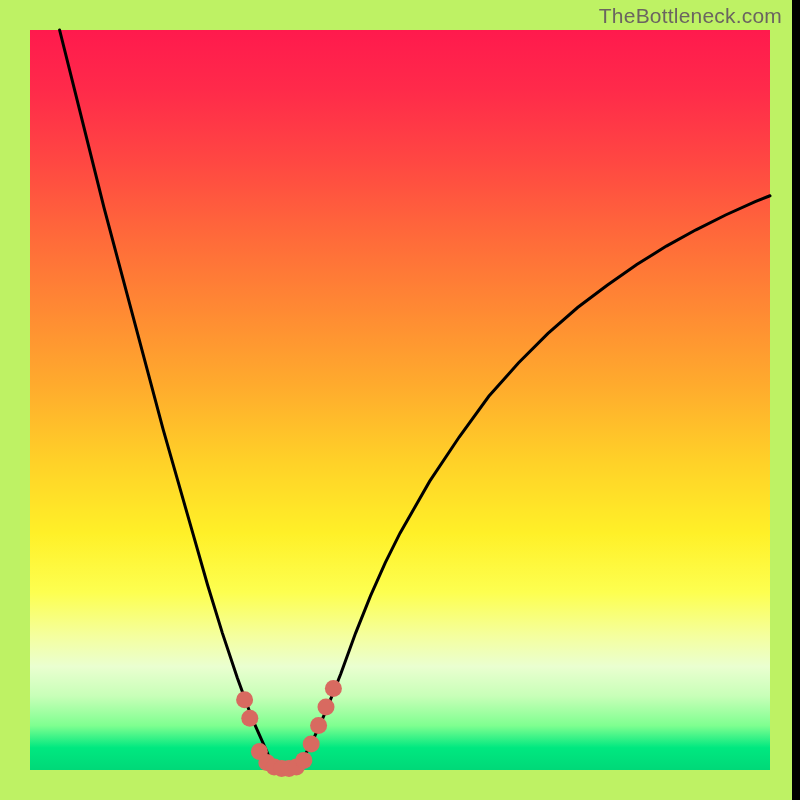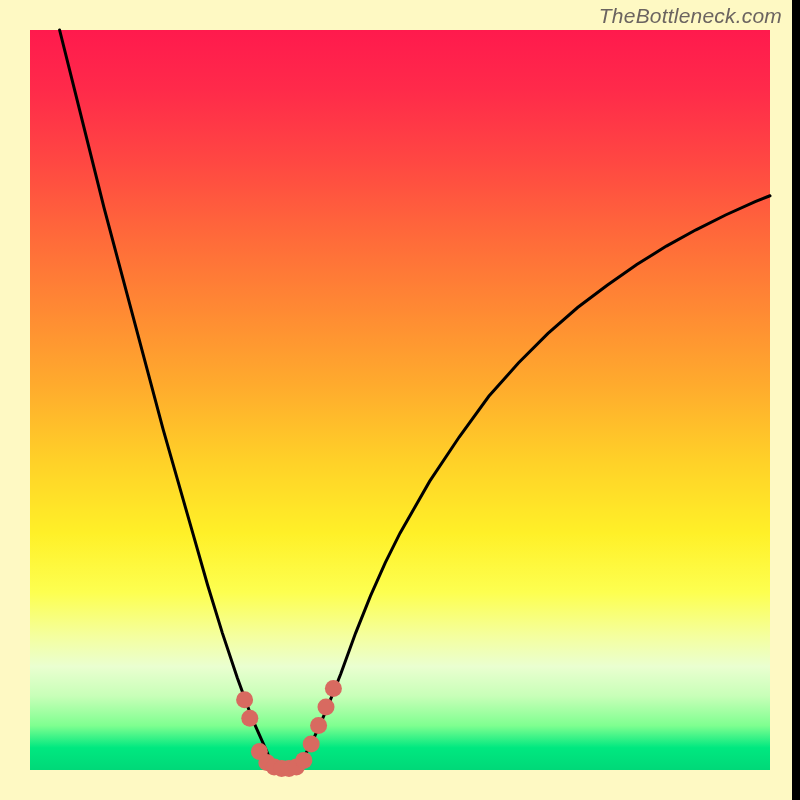--- a/index.html
+++ b/index.html
@@ -10,22 +10,21 @@
     background: #000;
     overflow: hidden;
     font-family: Arial, Helvetica, sans-serif;
   }
   .frame {
     position: absolute;
     left: 0;
     top: 0;
     width: 792px;
     height: 800px;
-    background: #fef9c3;
-    font-style: italic;
+    background: #bef264;
   }
   .plot-area {
     position: absolute;
     left: 30px;
     top: 30px;
     width: 740px;
     height: 740px;
     
     background: linear-gradient(
       to bottom,

